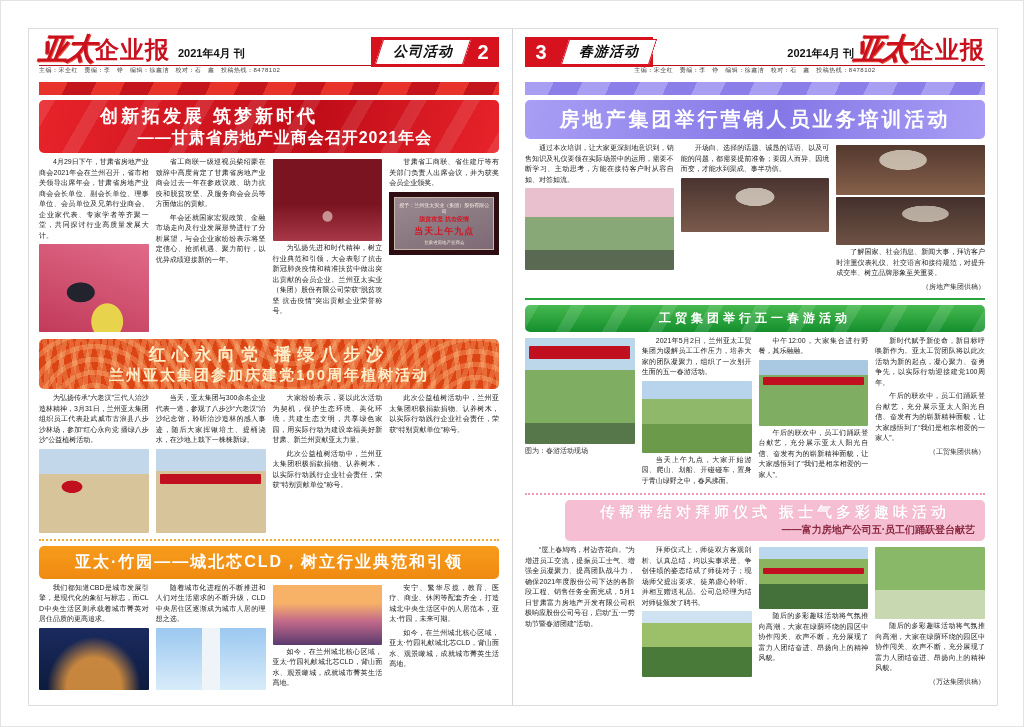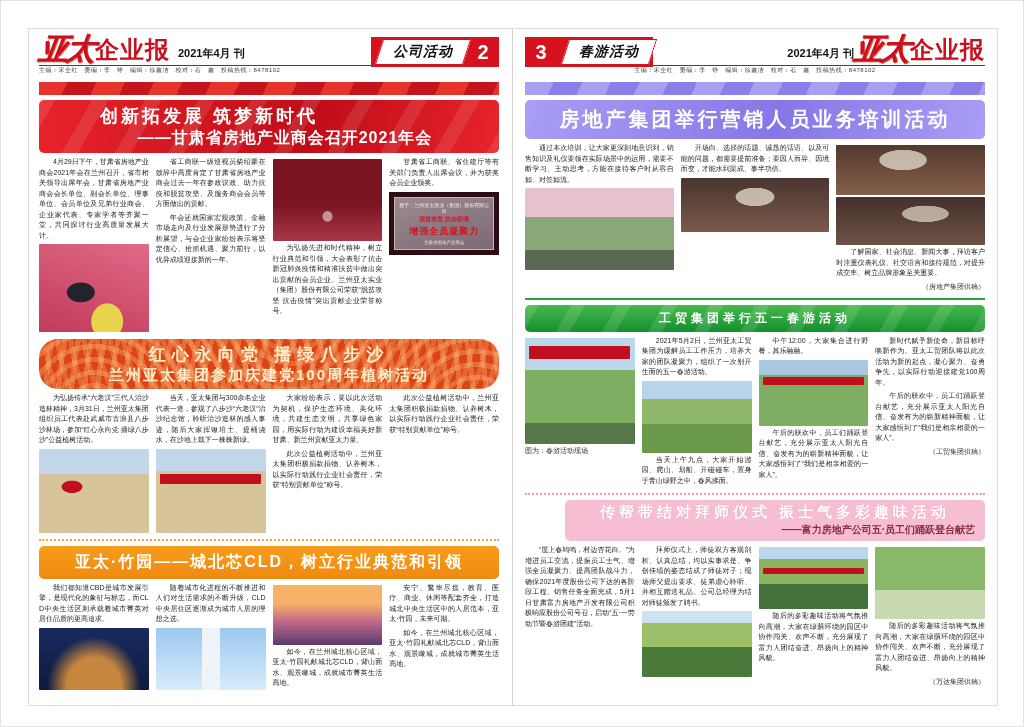--- a/index.html
+++ b/index.html
@@ -41,21 +41,21 @@
   .b-red{background:linear-gradient(100deg,#e8232a,#c00d18 60%,#e8232a),
          #d6121f;position:relative;overflow:hidden;}
   .b-red:after{content:"";position:absolute;inset:0;
          background:repeating-linear-gradient(120deg,rgba(255,255,255,.10) 0 14px,transparent 14px 46px);}
   .b-red .l1{font-size:18px;font-weight:900;letter-spacing:3px;transform:translateX(-60px);}
   .b-red .l2{font-size:16px;font-weight:900;letter-spacing:1px;transform:translateX(16px);}
   .b-rings{background:
       repeating-radial-gradient(circle at 12% 150%,rgba(255,200,140,.30) 0 5px,transparent 5px 13px),
       repeating-radial-gradient(circle at 55% -60%,rgba(255,200,140,.25) 0 5px,transparent 5px 13px),
       repeating-radial-gradient(circle at 95% 160%,rgba(255,200,140,.30) 0 5px,transparent 5px 13px),
-      #dd4414;color:#fdeec8;border-radius:19px;}
+      #dd4414;color:#fdeec8;}
   .b-rings .l1{font-size:17px;font-weight:900;letter-spacing:6px;}
   .b-rings .l2{font-size:15px;font-weight:900;letter-spacing:2px;}
   .b-orange{background:linear-gradient(180deg,#f79c1d,#ef8a10);font-size:16px;font-weight:900;
             letter-spacing:2px;padding:6px;}
   .b-purple{background:linear-gradient(100deg,#a99ef5,#8577e6 55%,#a99ef5);font-size:20px;
             font-weight:900;letter-spacing:3px;padding:6px;}
   .b-green{background:
       repeating-linear-gradient(120deg,rgba(255,255,255,.12) 0 12px,transparent 12px 40px),
       linear-gradient(180deg,#46b94e,#148f2e);font-size:12px;font-weight:900;letter-spacing:4px;
       padding:5px;}
@@ -144,21 +144,21 @@
              background:radial-gradient(ellipse at 50% 70%,rgba(250,240,230,.55) 0 6%,transparent 7%),
                         linear-gradient(180deg,#7a1420 0 55%,#a83848);"></div>
         <p class="bt">为弘扬先进和时代精神，树立行业典范和引领，大会表彰了抗击新冠肺炎疫情和精准扶贫中做出突出贡献的会员企业。兰州亚太实业（集团）股份有限公司荣获“脱贫攻坚 抗击疫情”突出贡献企业荣誉称号。</p>
       </div>
       <div class="col">
         <p class="bt">甘肃省工商联、省住建厅等有关部门负责人出席会议，并为获奖会员企业颁奖。</p>
         <div class="plaque1">
           <div class="inner">
             <div class="t1">授予：兰州亚太实业（集团）股份有限公司</div>
             <div class="t2">脱贫攻坚 抗击疫情</div>
-            <div class="t3">增强全员凝聚力</div>
+            <div class="t3">当天上午九点</div>
             <div class="t4">甘肃省房地产业商会</div>
           </div>
         </div>
       </div>
     </div>
 
     <div class="banner b-rings">
       <div class="l1">红心永向党  播绿八步沙</div>
       <div class="l2">兰州亚太集团参加庆建党100周年植树活动</div>
     </div>

